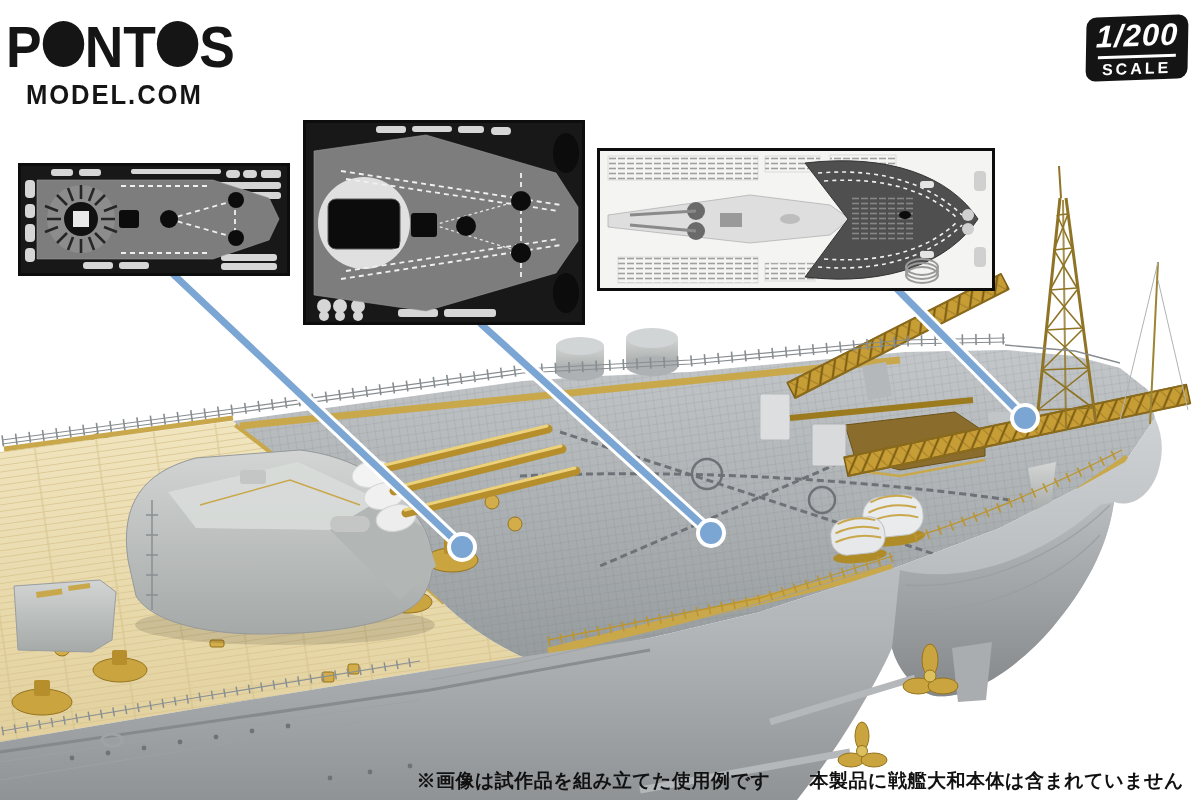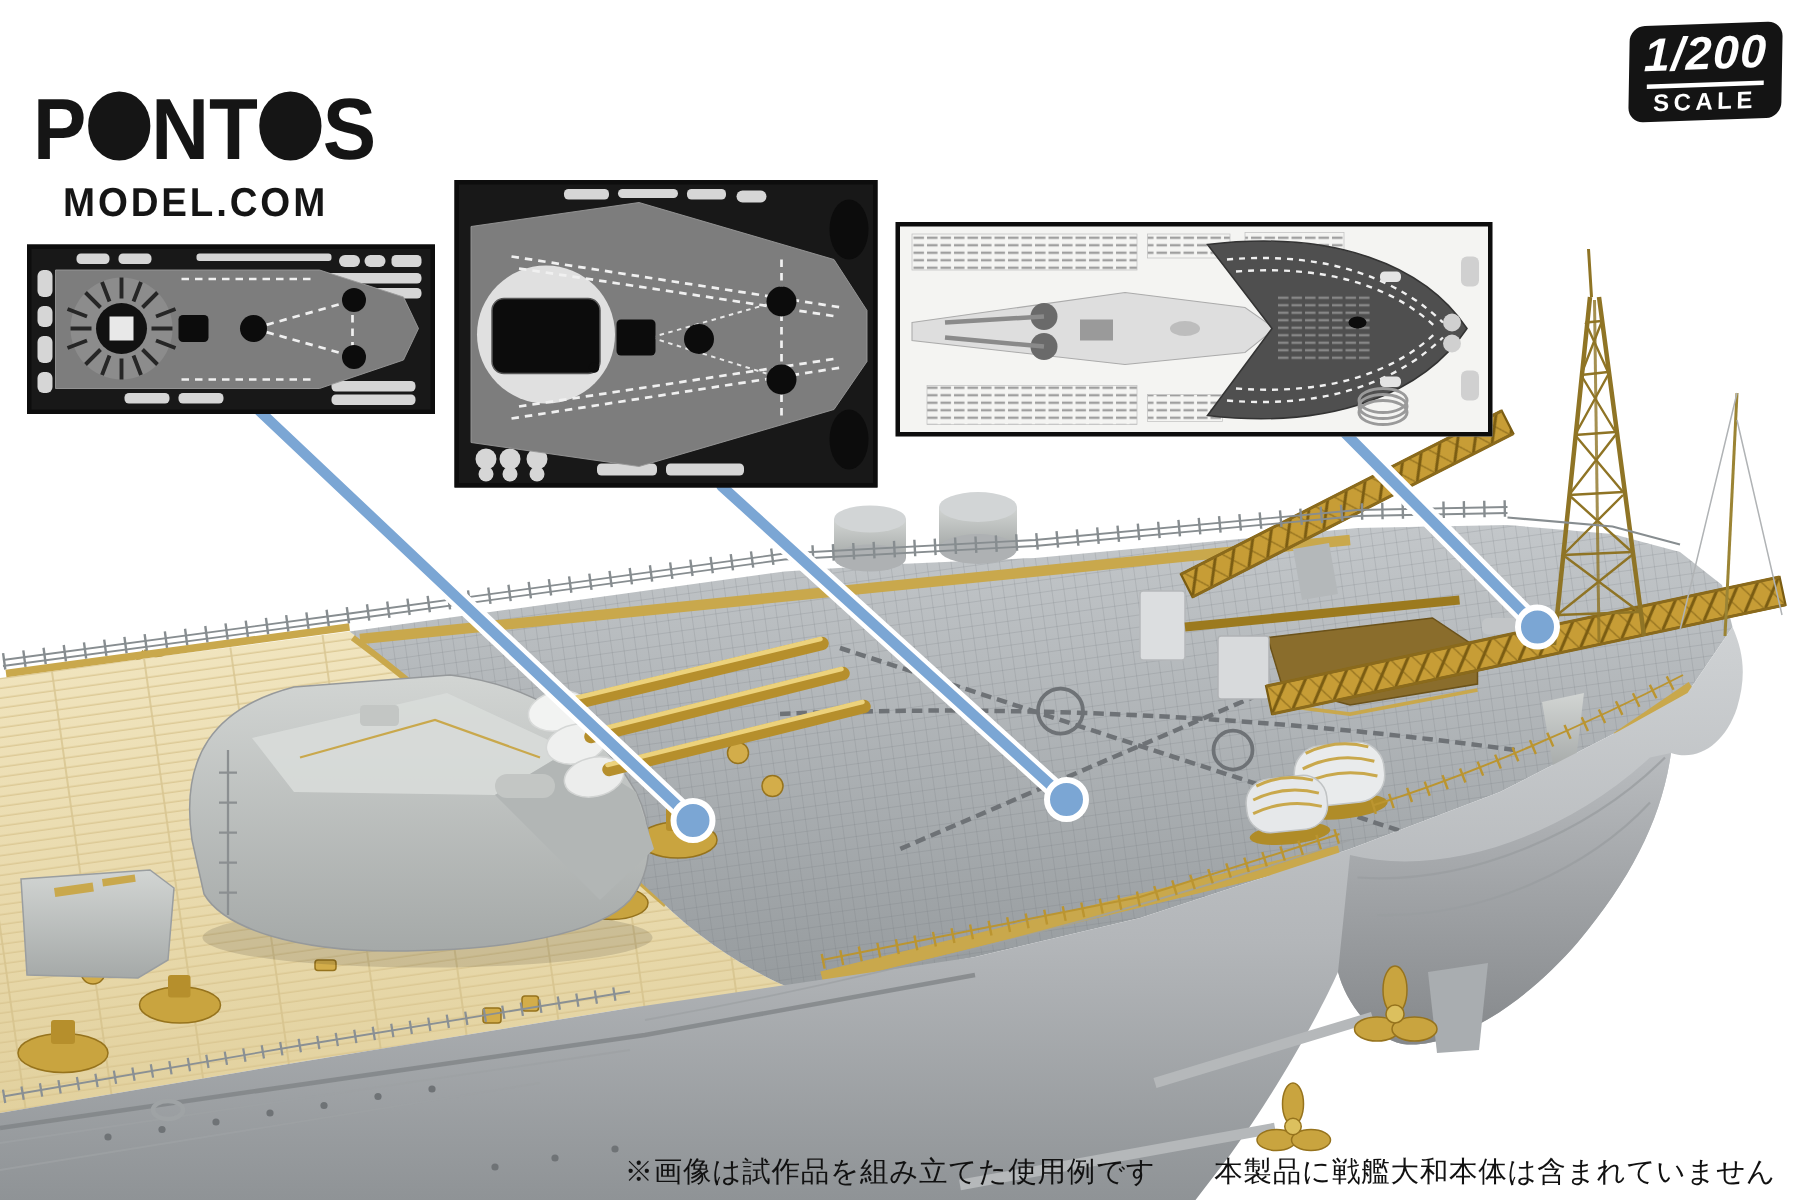--- a/index.html
+++ b/index.html
@@ -1,21 +1,21 @@
 <!DOCTYPE html>
 <html><head>
 <meta charset="utf-8">
 <style>
   html,body{margin:0;padding:0;background:#e8e8e8;}
   .stage{position:relative;width:1200px;height:800px;background:#ffffff;overflow:hidden;
          font-family:"Liberation Sans",sans-serif;}
   .stage svg{display:block;}
 
   
-  .logo{position:absolute;left:22px;top:18px;z-index:5;color:#151515;margin-top:40px;}
+  .logo{position:absolute;left:6px;top:18px;z-index:5;color:#151515;}
   .logo-name{font-size:58px;font-weight:700;letter-spacing:0px;line-height:1.0;
              transform:scaleX(.92);transform-origin:left;}
   .odot{display:inline-block;width:.78em;height:.78em;background:#151515;border-radius:50%;
         color:transparent;vertical-align:-.06em;margin:0 .015em;}
   .logo-domain{font-size:27px;font-weight:700;letter-spacing:2px;margin-top:4px;margin-left:20px;
                transform:scaleX(.95);transform-origin:left;}
 
   .badge{position:absolute;left:1086px;top:16px;width:102px;height:64px;background:#141414;
          border-radius:10px;z-index:5;transform:rotate(-2deg) skewX(-3deg);
          display:flex;flex-direction:column;align-items:center;justify-content:center;color:#fff;}
@@ -26,21 +26,21 @@
   
   .inset{position:absolute;z-index:3;border:3px solid #0d0d0d;box-sizing:border-box;}
   .inset-1{left:18px;top:163px;width:272px;height:113px;background:#181818;}
   .inset-2{left:303px;top:120px;width:282px;height:205px;background:#181818;}
   .inset-3{left:597px;top:148px;width:398px;height:143px;background:#f4f4f2;}
 
   .callouts{position:absolute;left:0;top:0;z-index:2;pointer-events:none;}
   .ship{position:absolute;left:0;top:0;z-index:1;}
 
   
-  .caption{position:absolute;right:16px;bottom:6px;z-index:5;font-size:19px;font-weight:400;
+  .caption{position:absolute;right:16px;bottom:6px;z-index:5;font-size:19px;font-weight:700;
            color:#111;white-space:nowrap;letter-spacing:0.5px;}
 </style>
 </head>
 <body>
 
 <div class="stage">
 
   <svg class="ship" width="1200" height="800" viewBox="0 0 1200 800">
     <defs>
       <linearGradient id="gWood" x1="0" y1="0" x2="0" y2="1">

